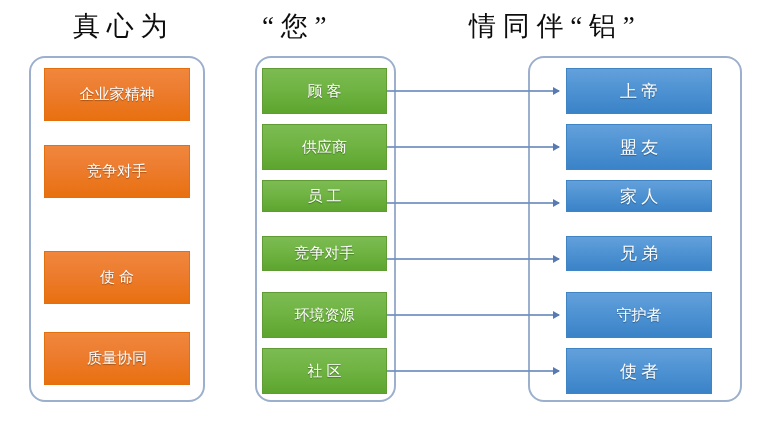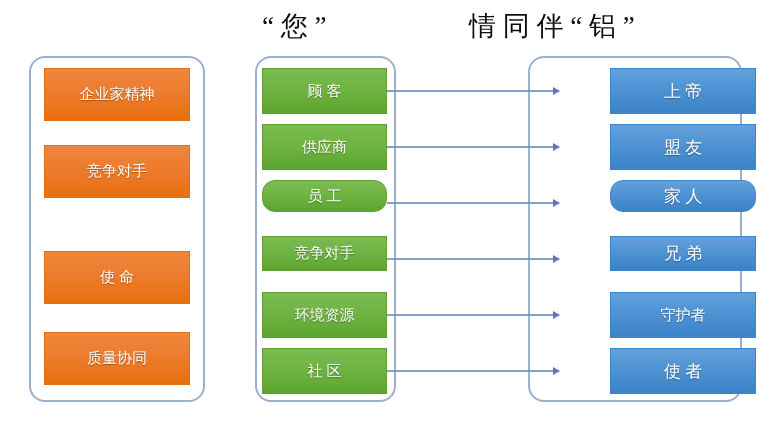--- a/index.html
+++ b/index.html
@@ -75,25 +75,25 @@
   
   .col-left .box{left:44px;width:146px;}
   .lrow0{top:68px;height:53px;}
   .lrow1{top:145px;height:53px;}
   .lrow2{top:231px;height:53px;margin-top:20px;}
   .lrow3{top:332px;height:53px;}
 
   
   .col-mid .box{left:262px;width:125px;}
   
-  .col-right .box{left:566px;width:146px;margin-left:44px;}
+  .col-right .box{left:566px;width:146px;}
 
   .r0{top:68px;height:46px;}
   .r1{top:124px;height:46px;}
-  .r2{top:180px;height:32px;border-radius:13px;}
+  .r2{top:180px;height:32px;}
   .r3{top:236px;height:35px;}
   .r4{top:292px;height:46px;}
   .r5{top:348px;height:46px;}
 
   
   .conn{
     position:absolute;
     left:387px;
     width:172px;
     height:2px;
@@ -114,20 +114,21 @@
   .c3{top:258px;}
   .c4{top:314px;}
   .c5{top:370px;}
 </style>
 </head>
 <body>
 
 <div id="stage">
 
   <div class="title-row">
+    <div class="title-seg t1">真  心  为</div>
     <div class="title-seg t2">“  您  ”</div>
     <div class="title-seg t3">情  同  伴  “  铝  ”</div>
   </div>
 
   <div class="panel" id="panel-left"></div>
   <div class="panel" id="panel-mid"></div>
   <div class="panel" id="panel-right"></div>
 
   <div class="col-left">
     <div class="box orange lrow0">企业家精神</div>

